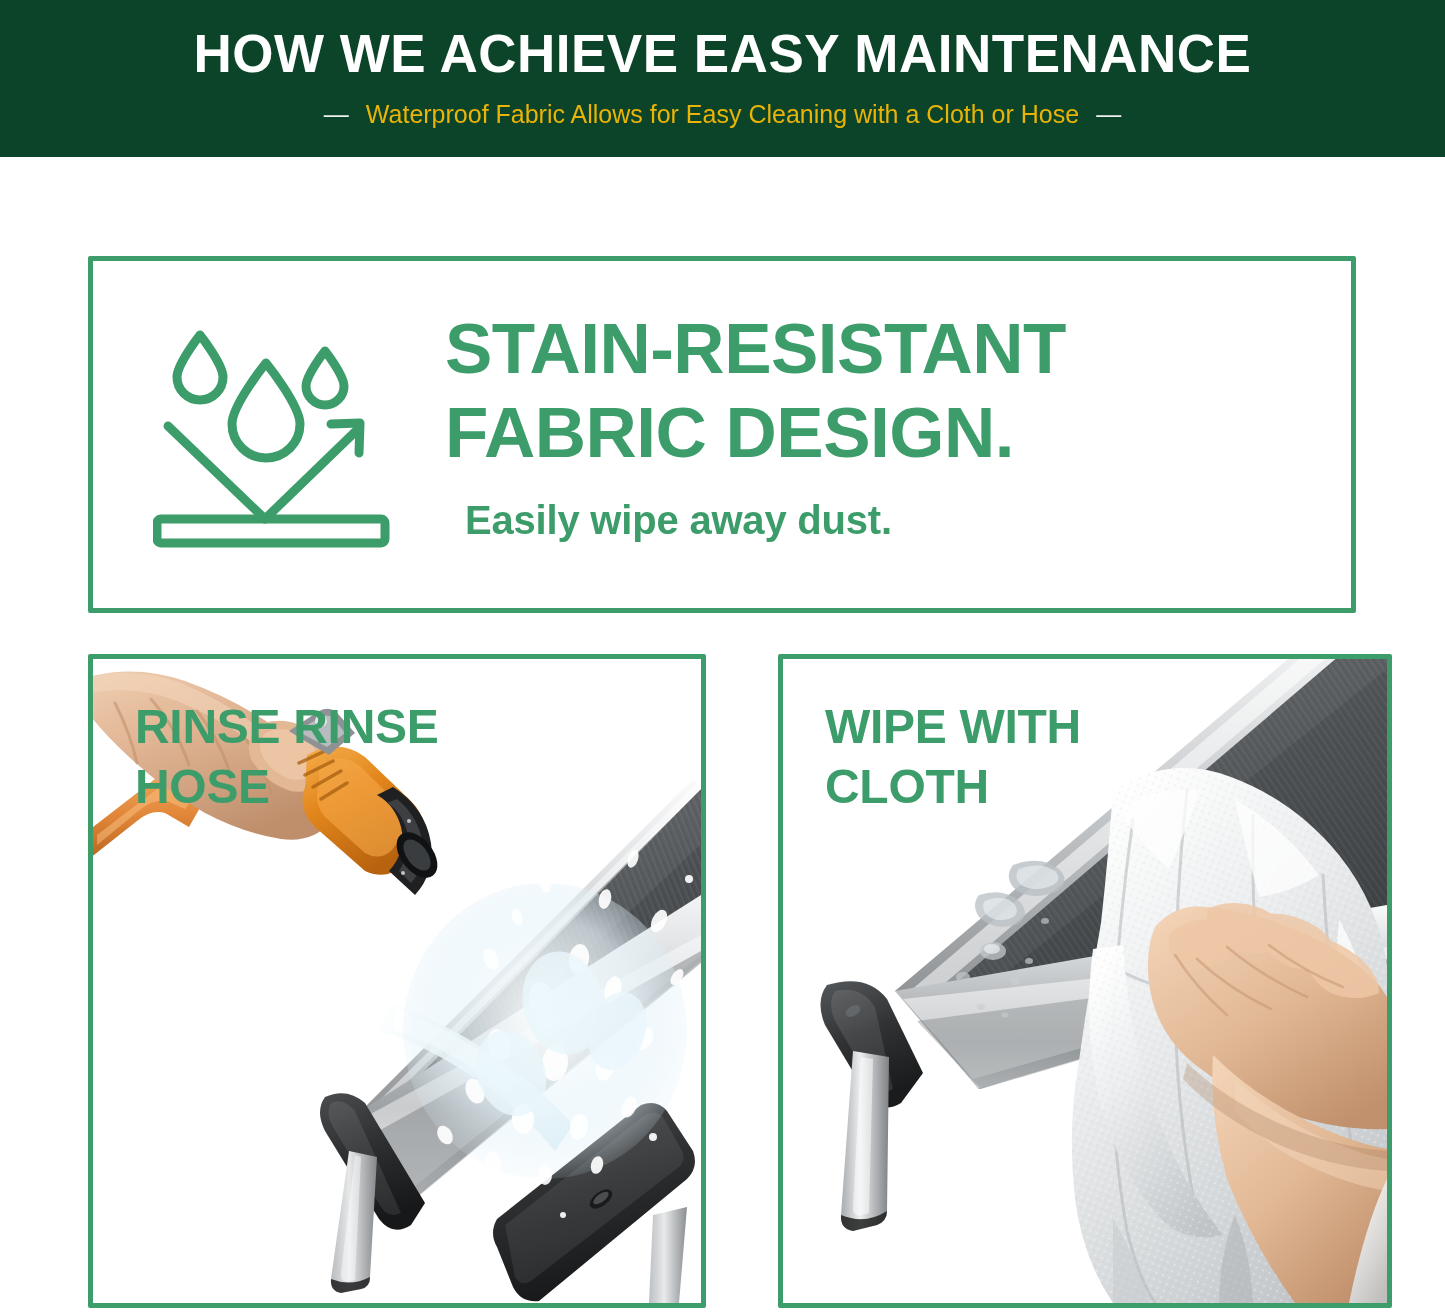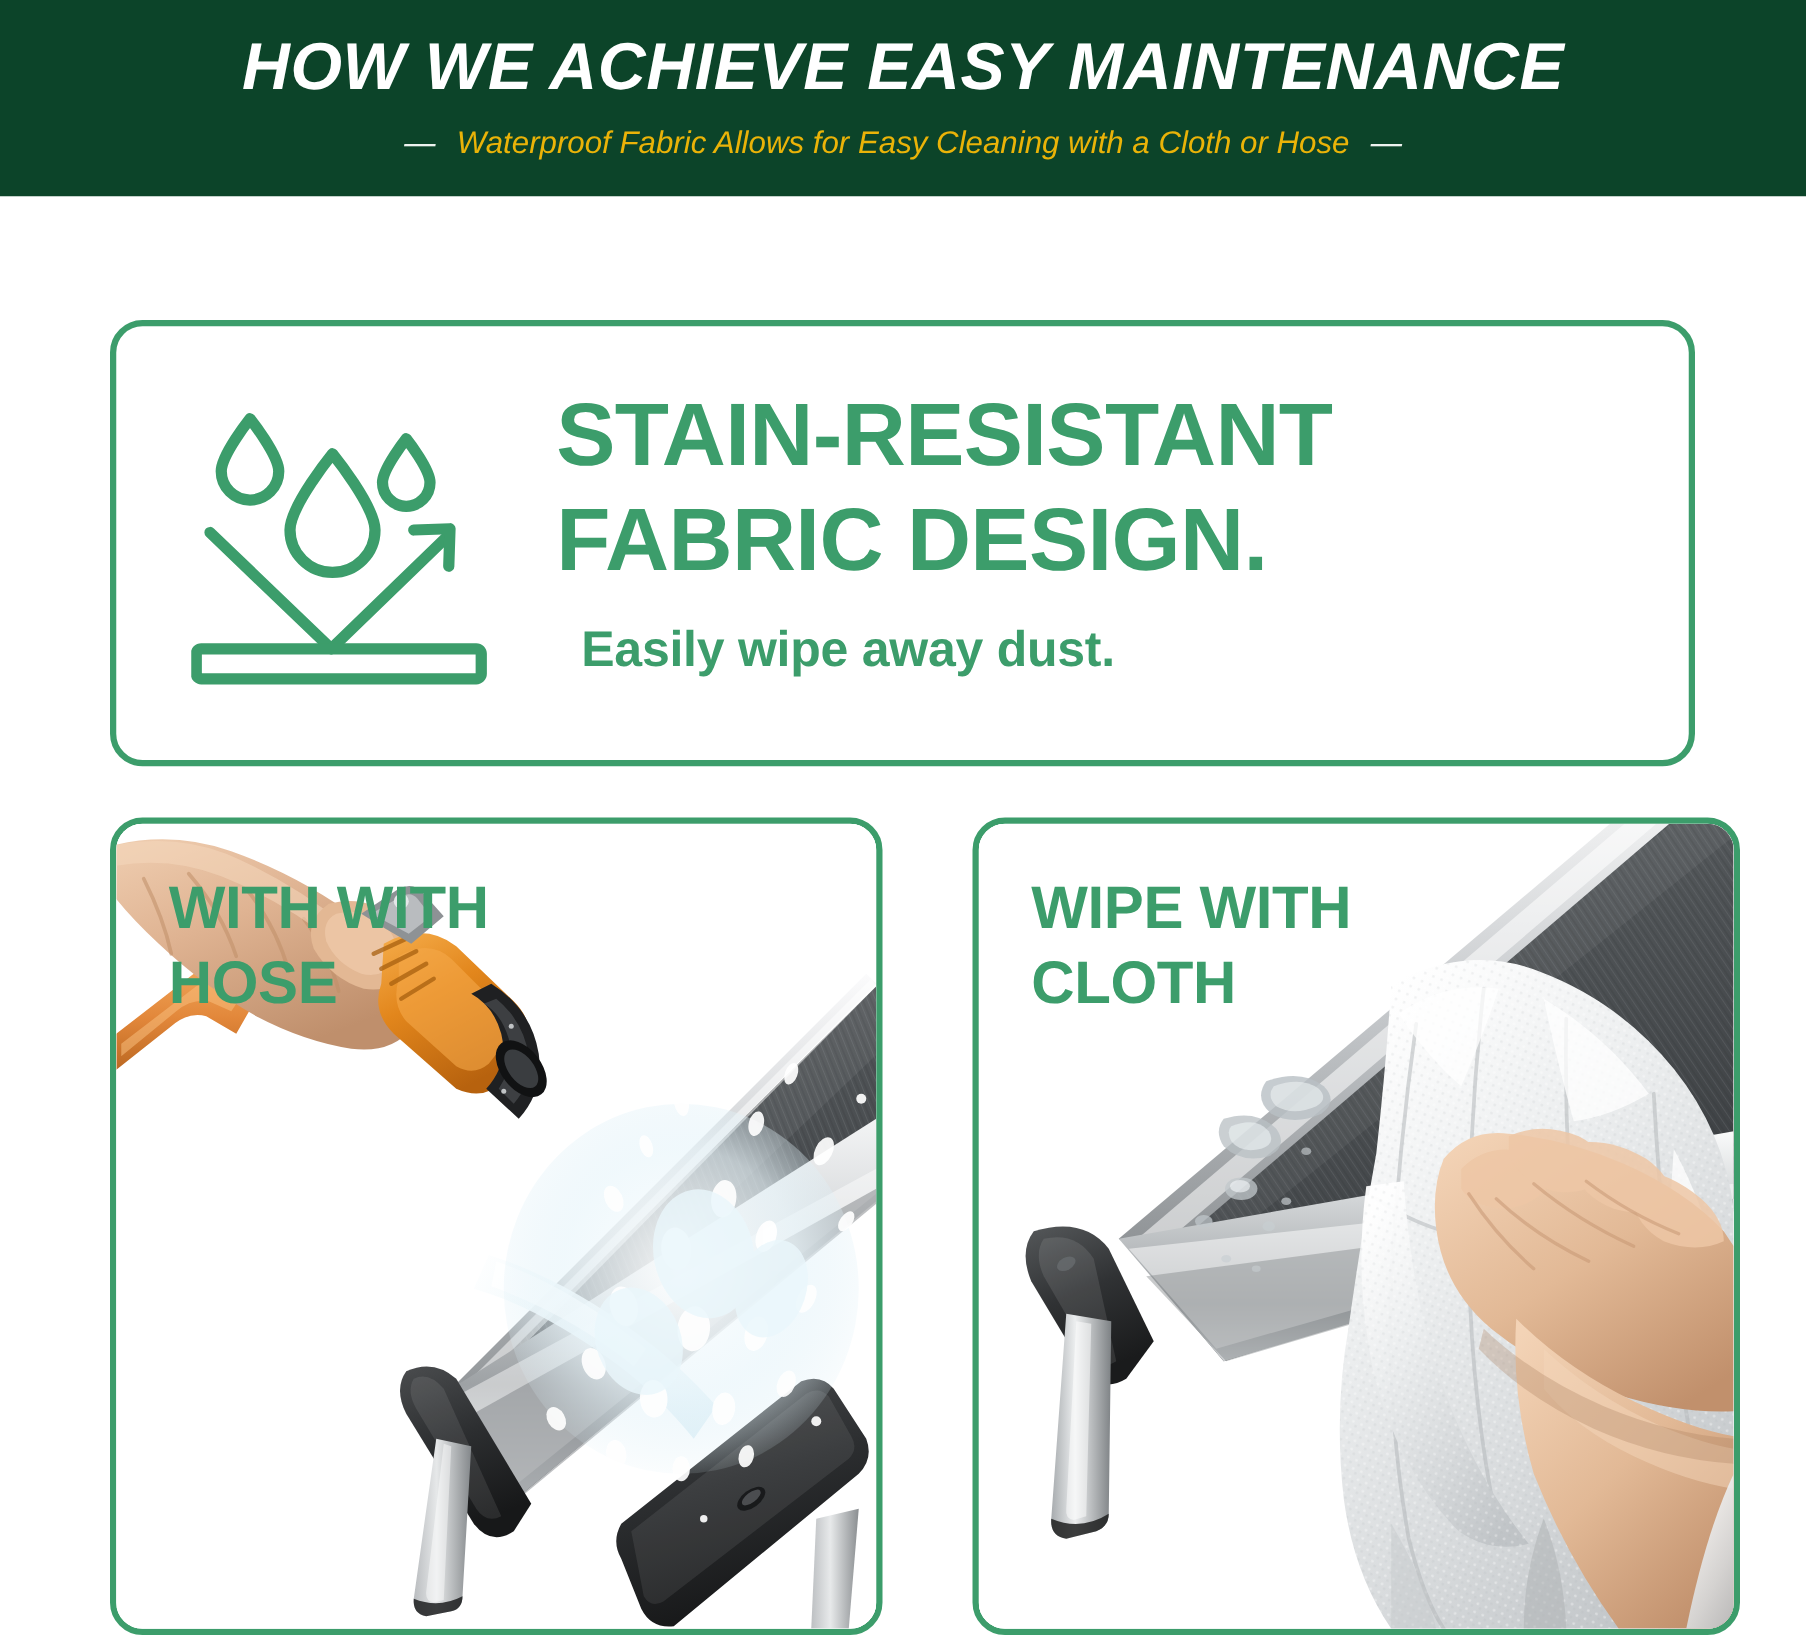--- a/index.html
+++ b/index.html
@@ -6,21 +6,21 @@
   body{
     width:1445px;height:1316px;position:relative;overflow:hidden;
     font-family:"Liberation Sans","DejaVu Sans",sans-serif;
     background:#ffffff;
   }
 
   
   .header-band{
     position:absolute;left:0;top:0;width:1445px;height:157px;
     background:#0c4429;
-    display:flex;flex-direction:column;align-items:center;justify-content:flex-start;font-style:italic;
+    display:flex;flex-direction:column;align-items:center;justify-content:flex-start;
   }
   .header-title{
     color:#ffffff;
     font-size:53px;
     font-weight:bold;
     letter-spacing:0.5px;
     margin-top:27px;
     line-height:1;
     white-space:nowrap;
     text-align:center;
@@ -31,21 +31,21 @@
   }
   .header-dash{color:#eef3ef;font-size:25px;line-height:1;}
   .header-sub{
     color:#eab308;font-size:25px;line-height:1;font-weight:normal;
   }
 
   
   .card{
     position:absolute;
     border:5px solid #3c9d6b;
-    border-radius:26px;
+    border-radius:2px;
     background:#ffffff;
     box-sizing:border-box;
     overflow:hidden;
   }
   #top-card{left:88px;top:256px;width:1268px;height:357px;}
   #left-card{left:88px;top:654px;width:618px;height:654px;}
   #right-card{left:778px;top:654px;width:614px;height:654px;}
   .icon-wrap{
     position:absolute;left:60px;top:62px;width:250px;height:230px;
   }
@@ -312,21 +312,21 @@
         <circle cx="324" cy="180" r="2"></circle>
         <circle cx="322" cy="200" r="2"></circle>
         <circle cx="310" cy="214" r="2"></circle>
       </g>
 
       <ellipse cx="324" cy="196" rx="16" ry="26" fill="#111213" transform="rotate(-38 324 196)"></ellipse>
       <ellipse cx="324" cy="196" rx="10" ry="18" fill="#3a3d40" transform="rotate(-38 324 196)"></ellipse>
     </svg>
   </div>
 
-  <div class="card-heading">WITH WITH
+  <div class="card-heading">RINSE RINSE
 HOSE</div>
 </div>
 
 <div class="card" id="right-card">
 
   <div class="photo">
     <svg viewBox="0 0 604 644" xmlns="http://www.w3.org/2000/svg" preserveAspectRatio="xMidYMid slice">
       <defs>
         <linearGradient id="meshR" x1="0.1" y1="0" x2="0.5" y2="1">
           <stop offset="0" stop-color="#6d7174"></stop>

